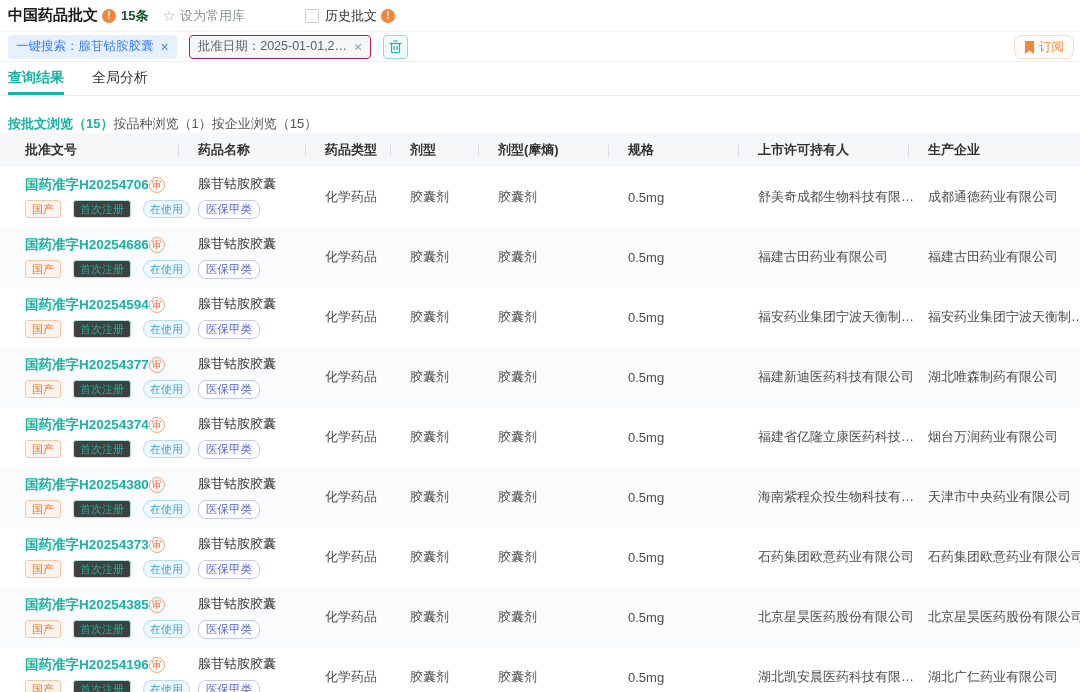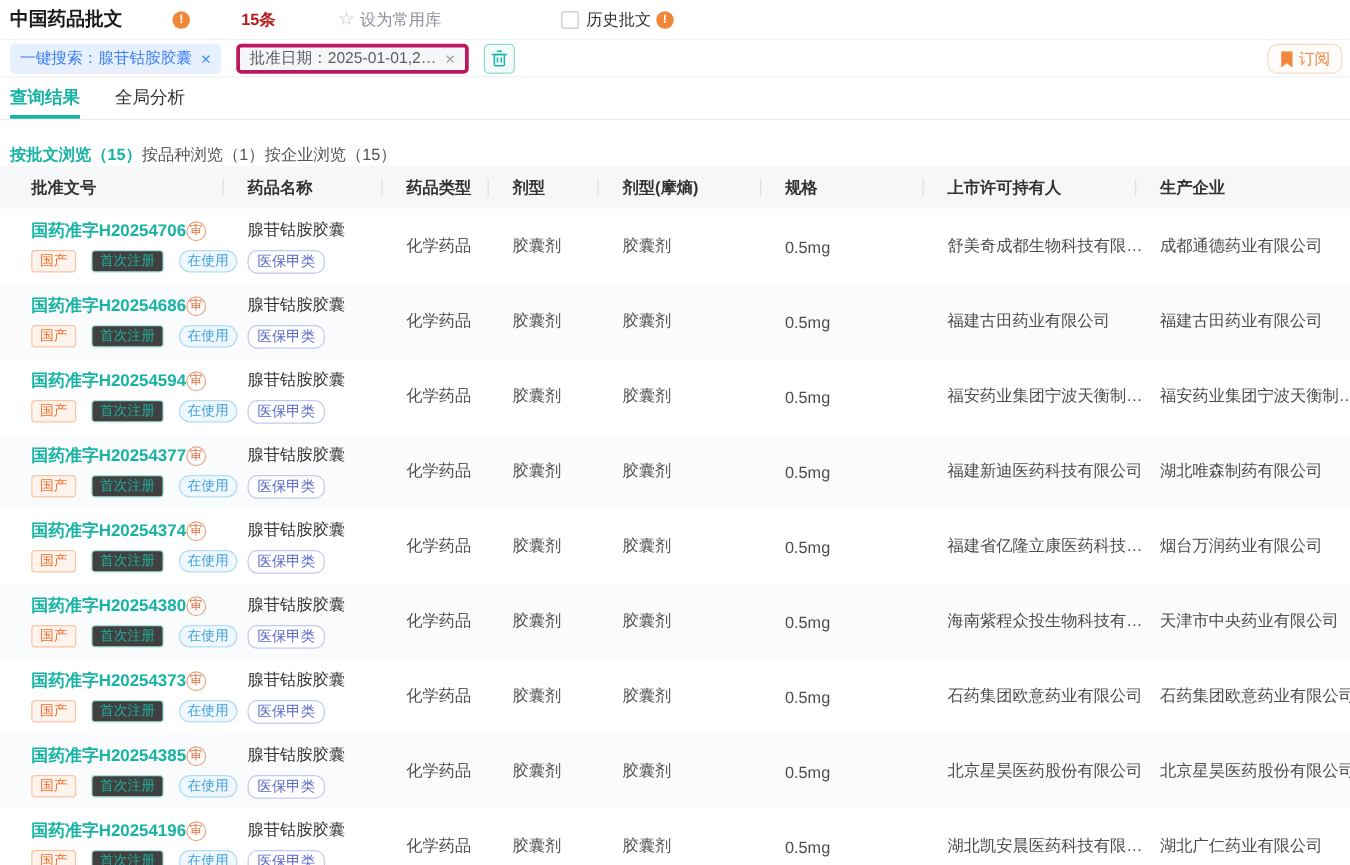--- a/index.html
+++ b/index.html
@@ -8,50 +8,49 @@
     width:1080px; height:692px; overflow:hidden; position:relative;
     font-family:"Liberation Sans","DejaVu Sans",sans-serif;
     color:#333; font-size:13px;
   }
   .page { width:1080px; height:692px; overflow:hidden; background:#fff; }
 
   
   .title-bar {
     height:32px; display:flex; align-items:center; padding:0 8px;
     border-bottom:1px solid #f0f1f3;
-    gap:36px;
   }
   .page-title { font-size:15px; font-weight:bold; color:#1a1a1a; }
   .info-icon {
     display:inline-flex; align-items:center; justify-content:center;
     width:14px; height:14px; border-radius:50%; background:#f08637;
     color:#fff; font-size:10px; font-weight:bold; margin:0 5px 0 4px; line-height:1;
   }
-  .result-count { color:#b91c1c; font-weight:bold; font-size:13px; margin-right:14px; }
+  .result-count { color:#14532d; font-weight:bold; font-size:13px; margin-right:14px; }
   .fav-lib { display:flex; align-items:center; color:#8a8f99; margin-right:60px; cursor:pointer; }
   .star-icon { font-size:15px; color:#b3b8c2; margin-right:4px; line-height:1; }
   .history-wrap { display:flex; align-items:center; }
   .checkbox {
     width:14px; height:14px; border:1px solid #c6cad2; border-radius:2px;
     background:#fff; margin-right:6px;
   }
   .history-label { color:#333; }
 
   
   .filter-row {
     height:30px; display:flex; align-items:center; padding:0 8px;
     border-bottom:1px solid #f0f1f3; position:relative;
   }
   .chip {
     display:inline-flex; align-items:center; height:24px; padding:0 8px;
     border-radius:4px; font-size:12.5px; margin-right:12px; white-space:nowrap;
   }
   .chip-blue { background:#e7f0fe; color:#3d7ff2; }
   .chip-blue .chip-close { color:#4a86f5; }
-  .chip-gray { background:#f5f6f8; color:#5a5f66; border:3px solid #be185d;text-align:center; }
+  .chip-gray { background:#f5f6f8; color:#5a5f66; border:1px solid #be185d;text-align:center; }
   .chip-gray .chip-close { color:#9aa0a8; }
   .chip-close { margin-left:7px; font-size:14px; line-height:1; cursor:pointer; }
   .trash-btn {
     width:25px; height:24px; border:1px solid #8fdcd0; background:#f2fbf9;
     border-radius:4px; display:inline-flex; align-items:center; justify-content:center;
     cursor:pointer;
   }
   .subscribe-btn {
     position:absolute; right:6px; top:3px; height:24px; padding:0 9px;
     border:1px solid #f6dcc4; border-radius:8px; background:#fffdfb;

